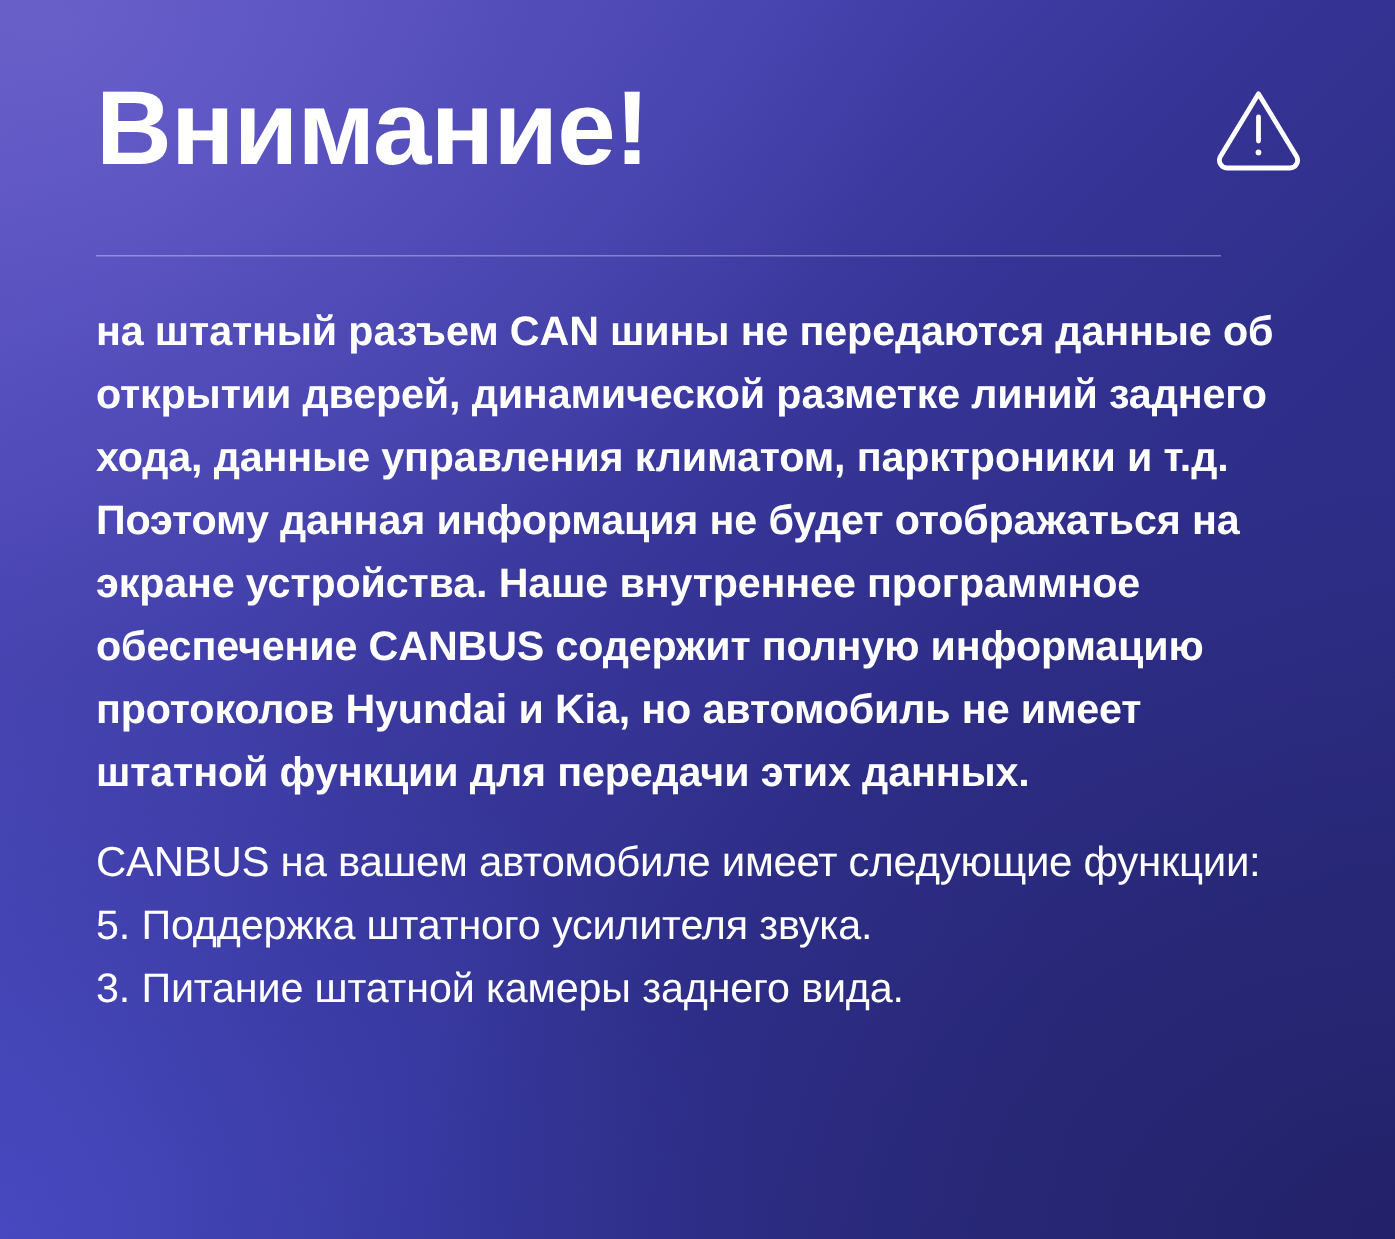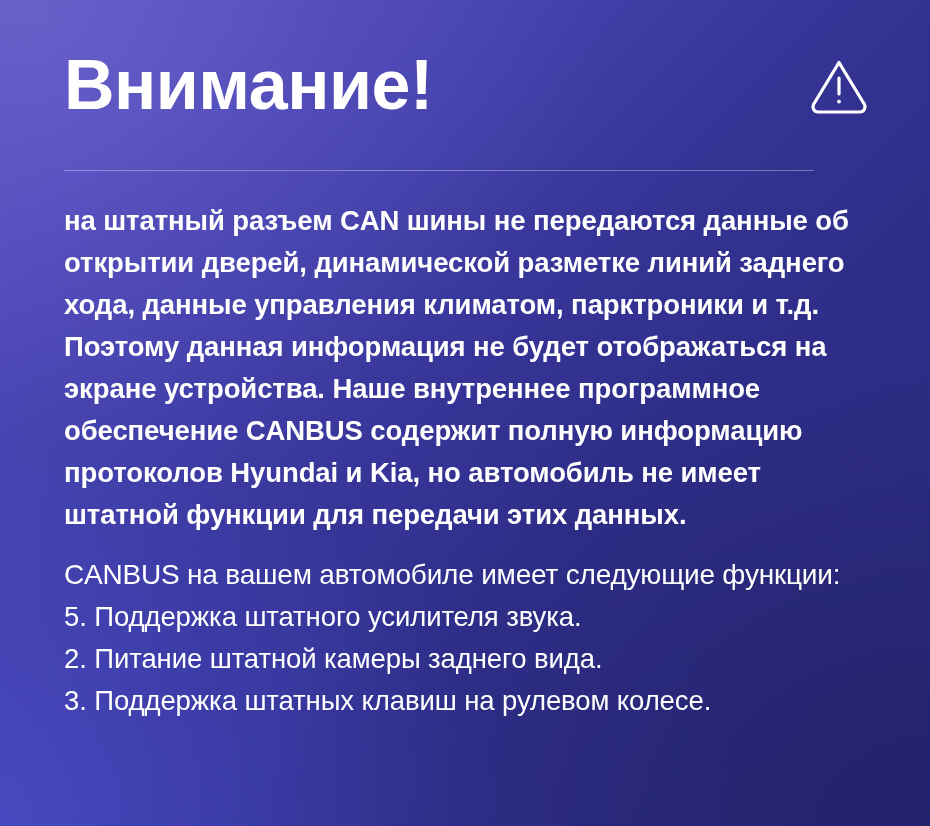--- a/index.html
+++ b/index.html
@@ -160,19 +160,18 @@
 
     <hr class="divider">
 
     <p class="body-copy">на штатный разъем CAN шины не передаются данные об открытии дверей, динамической разметке линий заднего хода, данные управления климатом, парктроники и т.д. Поэтому данная информация не будет отображаться на экране устройства. Наше внутреннее программное обеспечение CANBUS содержит полную информацию протоколов Hyundai и Kia, но автомобиль не имеет штатной функции для передачи этих данных.</p>
 
     <div class="features-block">
       <p class="features-intro">CANBUS на вашем автомобиле имеет следующие функции:</p>
 
       <ul class="features-list">
         <li>5. Поддержка штатного усилителя звука.</li>
-        <li>2. Питание штатной камеры заднего вида.</li>
-        <li>3. Поддержка штатных клавиш на рулевом колесе.</li>
+        <li>3. Питание штатной камеры заднего вида.</li>
       </ul>
     </div>
 
   </div>
 </div>
 
 </body></html>

